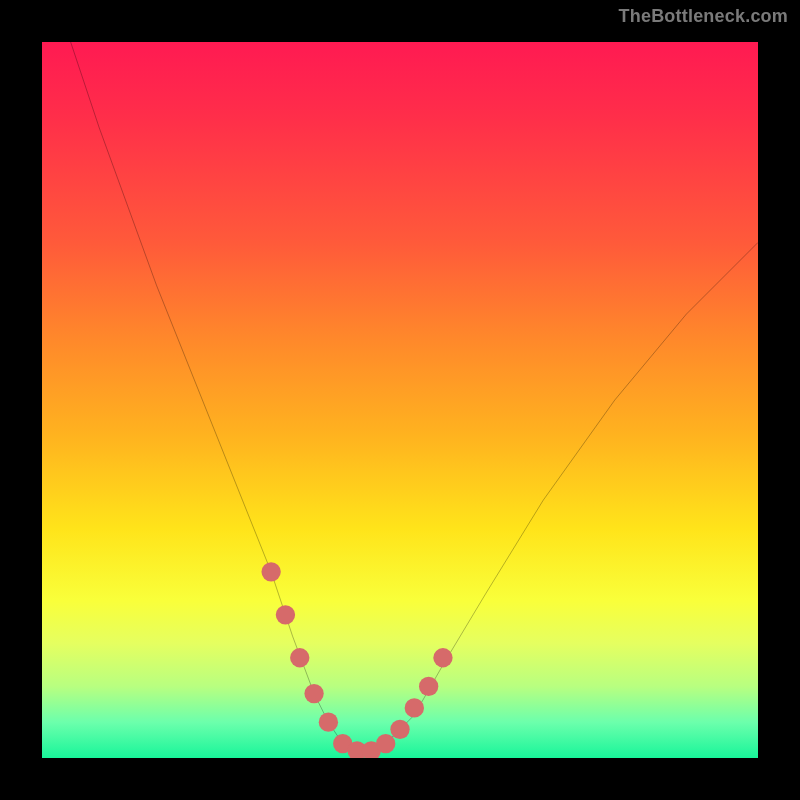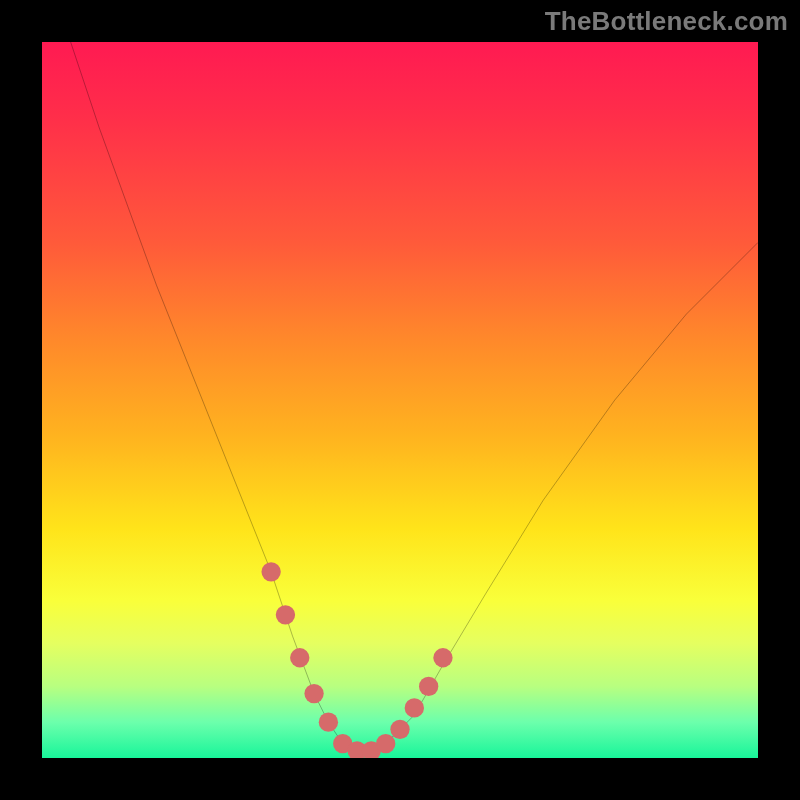--- a/index.html
+++ b/index.html
@@ -45,21 +45,21 @@
     top: 0;
     width: 716px;
     height: 716px;
     pointer-events: none;
   }
   .watermark {
     position: absolute;
     top: 6px;
     right: 12px;
     color: #7a7a7a;
-    font-size: 26px;
+    font-size: 18px;
     font-weight: 600;
     letter-spacing: 0.2px;
   }
 </style>
 </head>
 <body>
 
 <div class="frame">
   <div class="watermark">TheBottleneck.com</div>
 

